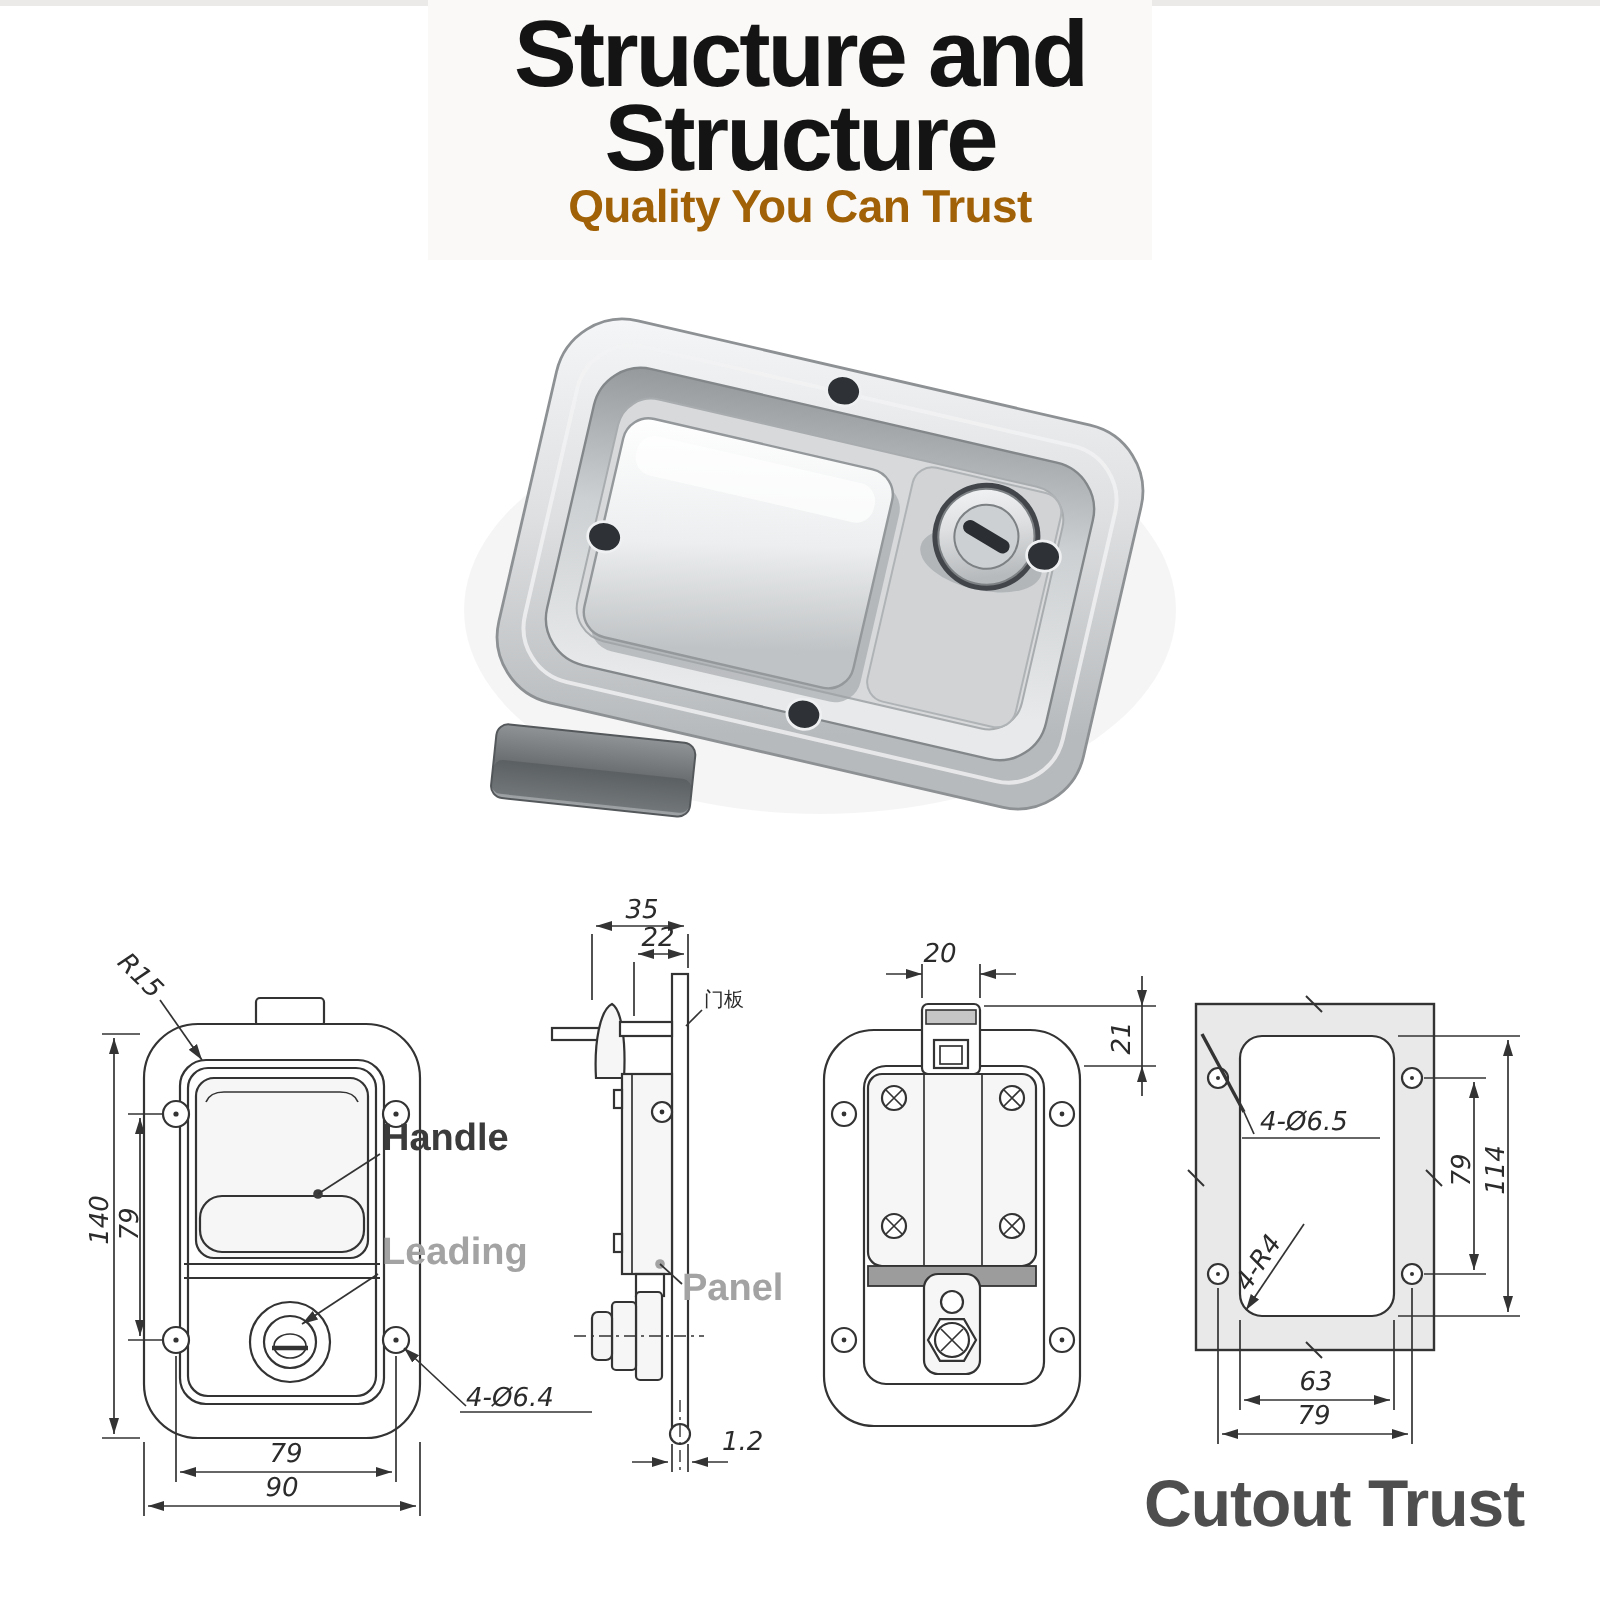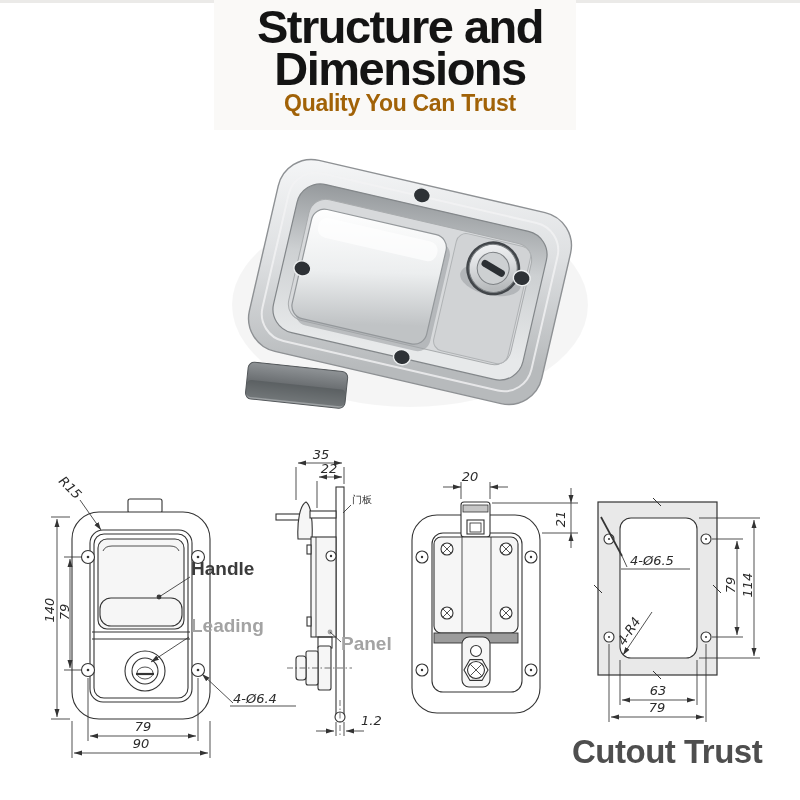--- a/index.html
+++ b/index.html
@@ -25,21 +25,21 @@
 </head>
 <body>
 
 <div class="page">
   <div class="top-noise"></div>
   <div class="title-bg"></div>
 
   <div class="header">
     <div class="title">
       <div>Structure and</div>
-      <div>Dimensions</div>
+      <div>Structure</div>
     </div>
     <div class="subtitle">Quality You Can Trust</div>
   </div>
 
   <svg width="380" height="300" viewBox="0 0 380 300" style="position:absolute;left:220px;top:140px">
     <defs>
       <linearGradient id="gFlange" x1="0" y1="0" x2="0.35" y2="1">
         <stop offset="0" stop-color="#f6f7f8"></stop>
           <stop offset="0.5" stop-color="#dddfe1"></stop>
           <stop offset="1" stop-color="#b7babc"></stop>

